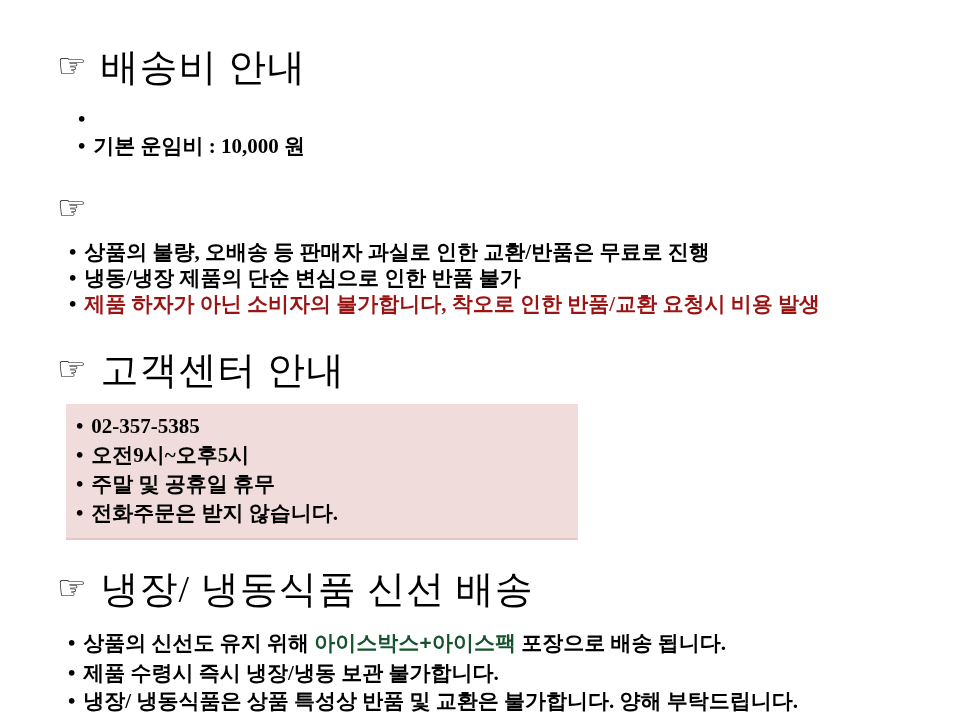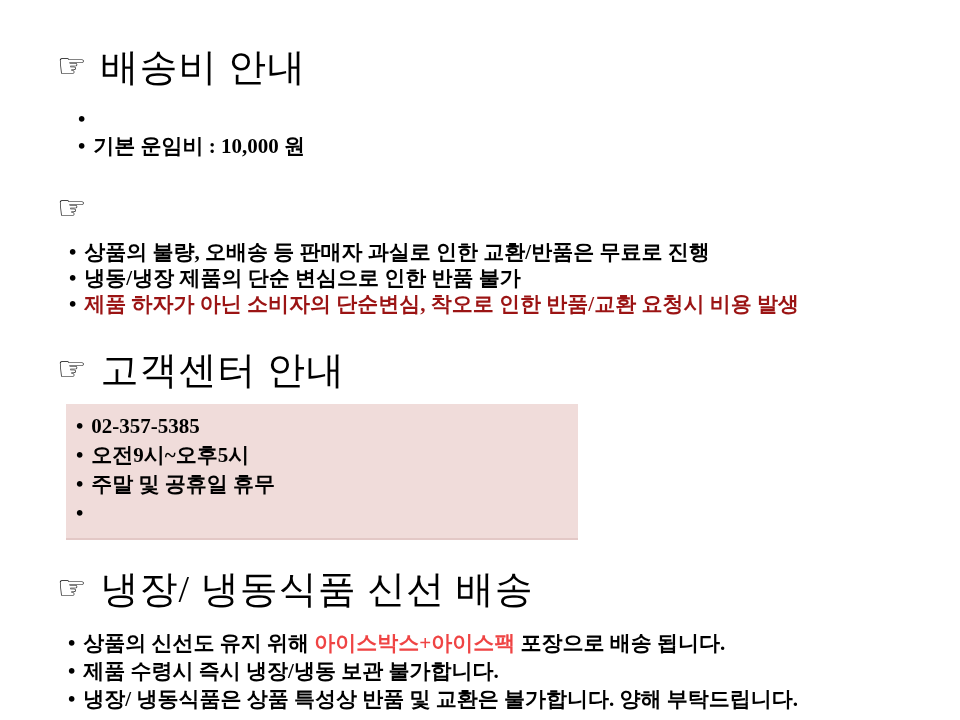--- a/index.html
+++ b/index.html
@@ -88,21 +88,21 @@
       <div class="line">
         <span class="dot">•</span>
         <span>상품의 불량, 오배송 등 판매자 과실로 인한 교환/반품은 무료로 진행</span>
       </div>
       <div class="line">
         <span class="dot">•</span>
         <span>냉동/냉장 제품의 단순 변심으로 인한 반품 불가</span>
       </div>
       <div class="line">
         <span class="dot">•</span>
-        <span class="red-dark" style="color: rgb(155, 20, 20);">제품 하자가 아닌 소비자의 단순변심, 착오로 인한 반품/교환 요청시 비용 발생</span>
+        <span class="red-dark" style="color: rgb(155, 20, 20);">제품 하자가 아닌 소비자의 불가합니다, 착오로 인한 반품/교환 요청시 비용 발생</span>
       </div>
     </div>
   </section>
 
   <section class="sec3">
     <h1 class="title">
       <span class="hand">☞</span>
       <span>고객센터 안내</span>
     </h1>
     <div class="infobox" style="background: rgb(240, 220, 218);">
@@ -113,33 +113,34 @@
       <div class="line">
         <span class="dot">•</span>
         <span>오전9시~오후5시</span>
       </div>
       <div class="line">
         <span class="dot">•</span>
         <span>주말 및 공휴일 휴무</span>
       </div>
       <div class="line">
         <span class="dot">•</span>
+        <span>전화주문은 받지 않습니다.</span>
       </div>
     </div>
   </section>
 
   <section class="sec4">
     <h1 class="title">
       <span class="hand">☞</span>
       <span>냉장/ 냉동식품 신선 배송</span>
     </h1>
     <div class="list">
       <div class="line">
         <span class="dot">•</span>
-        <span><span>상품의 신선도 유지 위해 </span><span class="red-bright" style="color: #ef4444;">아이스박스+아이스팩</span><span> 포장으로 배송 됩니다.</span></span>
+        <span><span>상품의 신선도 유지 위해 </span><span class="red-bright" style="color: #14532d; font-family: Liberation Mono, monospace;">아이스박스+아이스팩</span><span> 포장으로 배송 됩니다.</span></span>
       </div>
       <div class="line">
         <span class="dot">•</span>
         <span>제품 수령시 즉시 냉장/냉동 보관 불가합니다.</span>
       </div>
       <div class="line">
         <span class="dot">•</span>
         <span>냉장/ 냉동식품은 상품 특성상 반품 및 교환은 불가합니다. 양해 부탁드립니다.</span>
       </div>
     </div>

